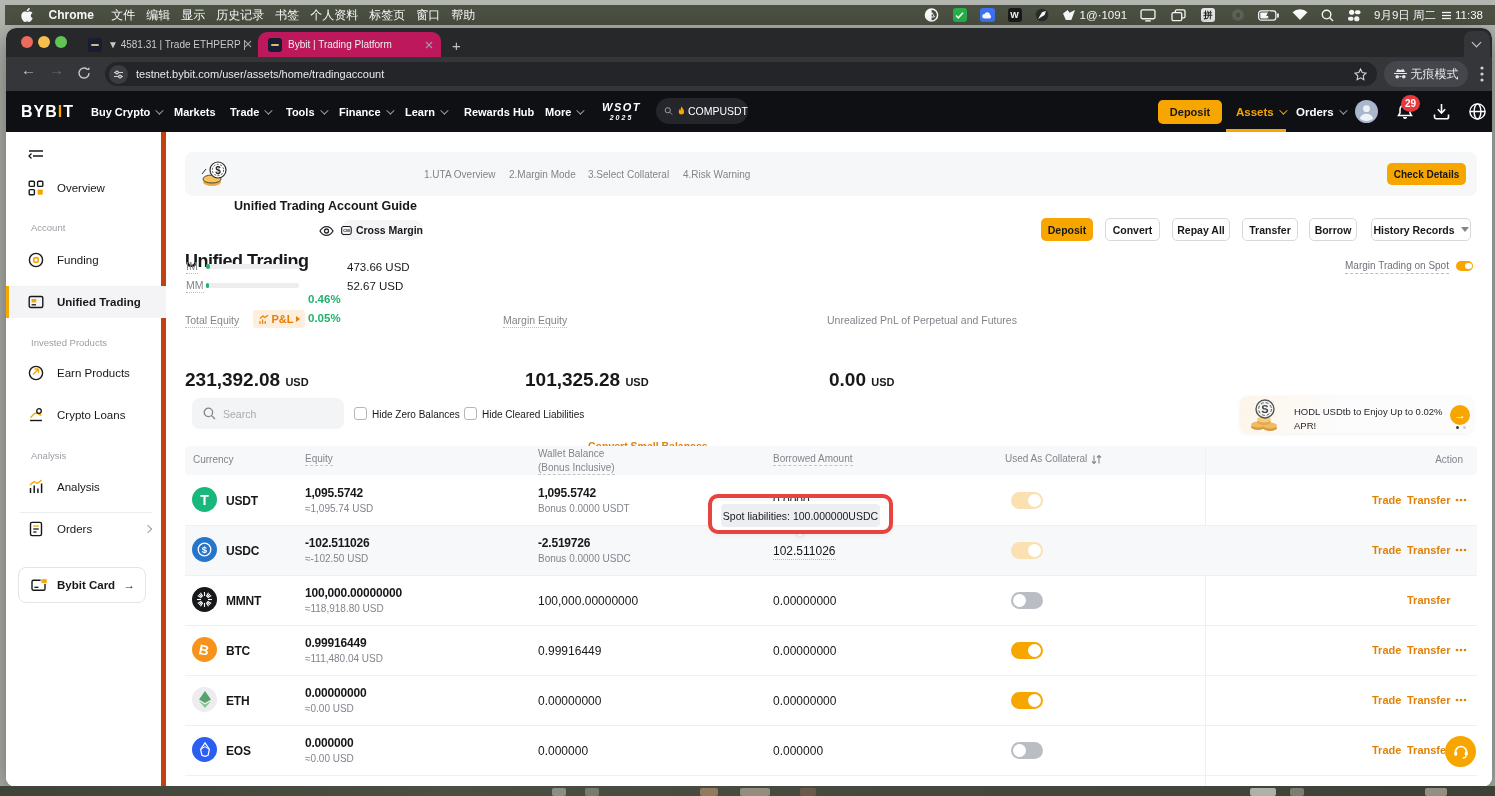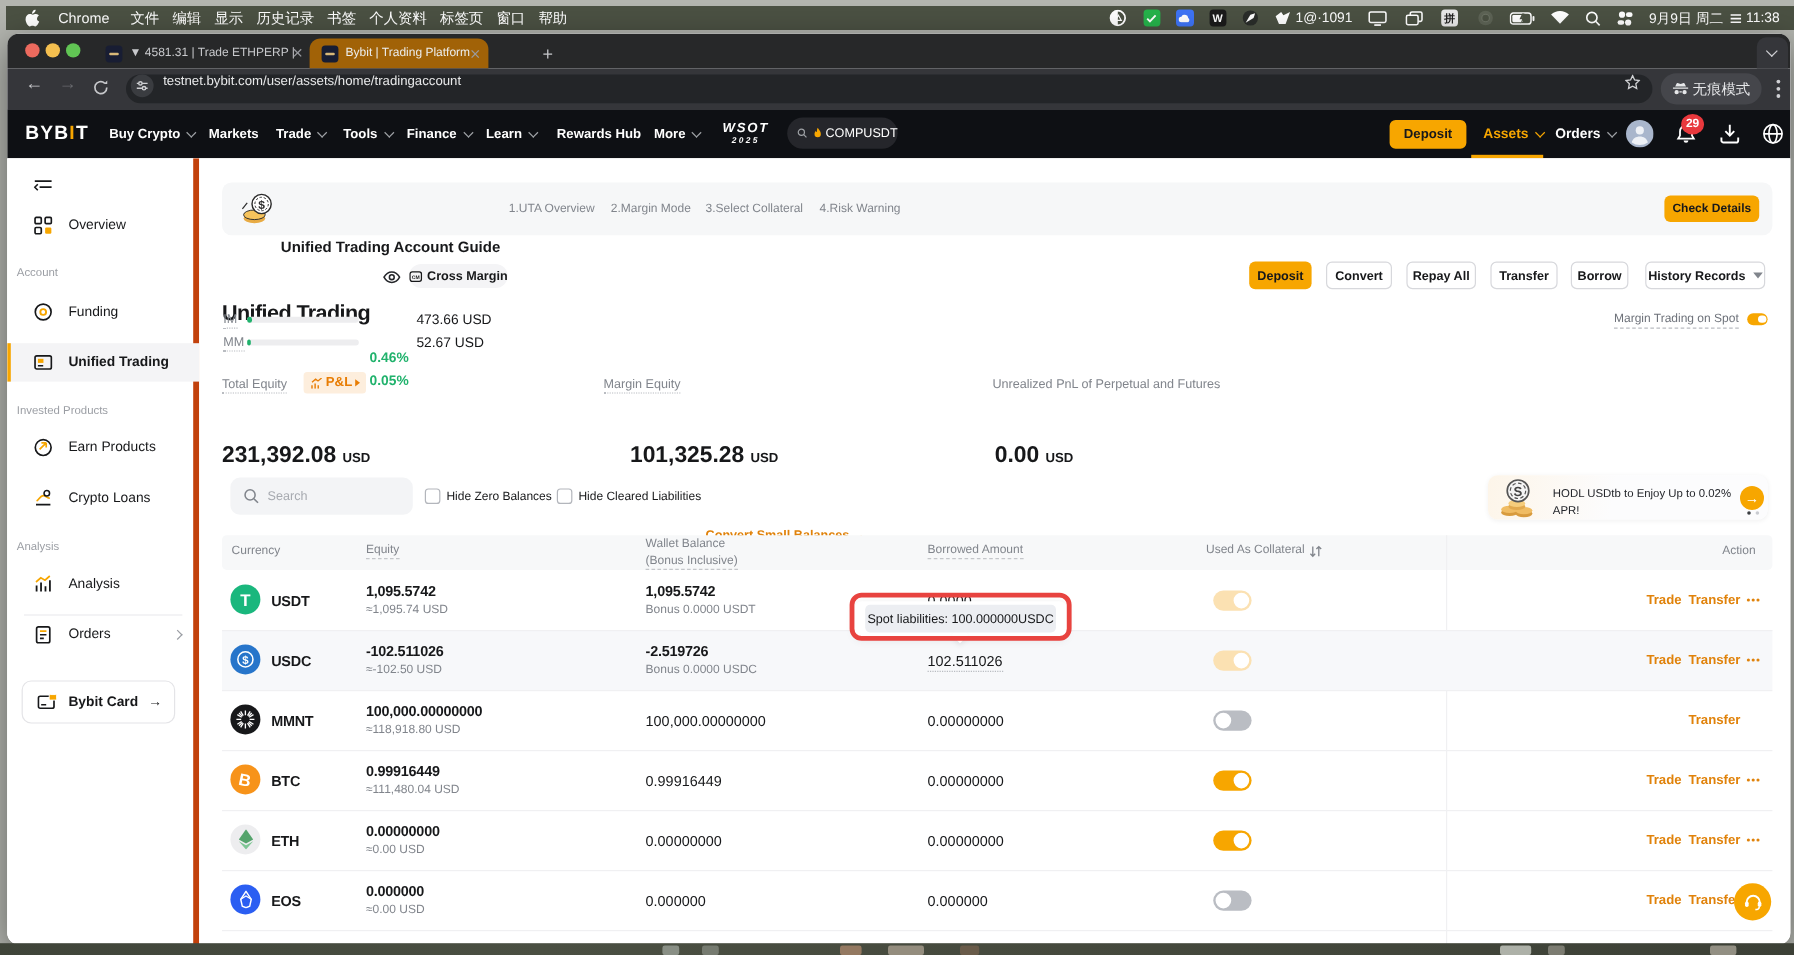--- a/index.html
+++ b/index.html
@@ -25,39 +25,39 @@
   .tlight { width:12px; height:12px; border-radius:50%; top:8px; }
 
   .tab { top:4px; height:25px; border-radius:9px 9px 0 0; display:flex; align-items:center;
     color:#c8c9cc; font-size:10px; }
   .tab .fav { width:14px; height:14px; border-radius:3px; background:#181d33; margin-right:6px; flex:none;
     position:relative; }
   .tab .fav:after{ content:""; position:absolute; left:3px; top:6px; width:8px; height:2.5px;
     background:#d8b878; border-radius:1px; }
 
   #urlpill { left:99px; top:34px; width:1272px; height:24px; border-radius:12px; background:#232528;
-    display:flex; color:#e8e9ea; font-size:11px; }
+    display:flex; align-items:center; color:#e8e9ea; font-size:11px; }
   .navbtn { color:#c7c8cb; font-size:15px; top:33px; }
 
   
   #bybitnav { left:0; top:63px; width:1486px; height:41px; background:#0e1014; color:#fff; }
   .bnav { position:absolute; top:0; height:41px; display:flex; align-items:center;
     font-size:11px; font-weight:600; color:#fff; white-space:nowrap; }
   .caret { display:inline-block; width:6px; height:6px; border-right:1.4px solid #9fa2a6;
     border-bottom:1.4px solid #9fa2a6; transform:rotate(45deg) translateY(-2px); margin-left:5px; }
 
   
   #content { left:0; top:104px; width:1486px; height:655px; background:#fff; }
 
   
   #sidebar { left:0; top:104px; width:160px; height:655px; background:#fff; border-right:5px solid #c2410c; }
   .side-item { position:absolute; left:22px; display:flex; align-items:center; font-size:11.5px;
     color:#17181a; font-weight:400; }
   .side-item svg { margin-right:13px; }
-  .side-label { position:absolute; left:8px; font-size:9.5px; color:#9b9ea4; }
+  .side-label { position:absolute; left:25px; font-size:9.5px; color:#9b9ea4; }
   .d { color:#17181a; }
   .bold { font-weight:700;margin-top:32px; }
 
   .btn { position:absolute; height:24px; border-radius:5px; display:flex; align-items:center;
     justify-content:center; font-size:10.5px; font-weight:700; color:#17181a; background:#fff; white-space:nowrap;
     border:1px solid #d7d8dc; }
   .btn.y { background:#f7a600; border:none; }
 
   .dashed { border-bottom:1px dashed #c4c6ca; padding-bottom:1px; }
 
@@ -76,21 +76,21 @@
   .act { position:absolute; font-size:11px; font-weight:700; color:#e0820a; }
   .rowline { position:absolute; left:185px; width:1292px; height:1px; background:#f0f0f2; }
 </style>
 </head>
 <body>
 
 <div class="abs" id="menubar">
   <svg style="margin:0 10px 0 15px" width="13" height="15" viewBox="0 0 13 15">
       <path fill="#fff" d="M10.8 7.9c0-2 1.7-2.9 1.7-2.9s-.9-1.4-2.6-1.4c-1.1 0-1.9.6-2.5.6-.6 0-1.5-.6-2.5-.6C3 3.6 1.3 5.2 1.3 8c0 2.9 2.2 6 3.5 6 .7 0 1.4-.6 2.3-.6.9 0 1.4.6 2.3.6 1.3 0 3-2.9 3.3-4-.1 0-1.9-.7-1.9-2.1zM8.9 2.3c.6-.7.9-1.6.8-2.3-.8 0-1.7.5-2.2 1.2-.5.6-.9 1.5-.8 2.3.8.1 1.6-.5 2.2-1.2z"></path>
     </svg>
-  <span class="mi" style="font-weight:400;margin-right:12px">Chrome</span>
+  <span class="mi" style="font-weight:700;margin-right:12px">Chrome</span>
   <span class="mi">文件</span>
     <span class="mi">编辑</span>
     <span class="mi">显示</span>
   <span class="mi">历史记录</span>
     <span class="mi">书签</span>
     <span class="mi">个人资料</span>
   <span class="mi">标签页</span>
     <span class="mi">窗口</span>
     <span class="mi">帮助</span>
   <span class="right" id="mbright">
@@ -164,21 +164,21 @@
 
 <div class="abs" id="window">
   <div class="abs" id="tabstrip"></div>
   <div class="abs tlight" style="left:15px;background:#ec6a5e"></div>
   <div class="abs tlight" style="left:32px;background:#f4bf4f"></div>
   <div class="abs tlight" style="left:49px;background:#61c554"></div>
   <div class="abs tab" style="left:82px;width:150px">
     <span class="fav" style="margin-left:0"></span>
     <span style="white-space:nowrap">▼ 4581.31 | Trade ETHPERP |</span>
   </div>
-  <div class="abs tab" style="left:252px;width:149px;background:#a16207;padding-left:10px">
+  <div class="abs tab" style="left:252px;width:183px;background:#be185d;padding-left:10px">
     <span class="fav"></span>
       <span style="color:#eceded;white-space:nowrap">Bybit | Trading Platform</span>
     <span style="margin-left:auto;margin-right:8px;display:flex">
         <svg width="8" height="8" viewBox="0 0 8 8">
           <g stroke="#9a9ba0" stroke-width="1.1">
             <line x1="1" y1="1" x2="7" y2="7"></line>
             <line x1="7" y1="1" x2="1" y2="7"></line>
           </g>
         </svg>
       </span>

